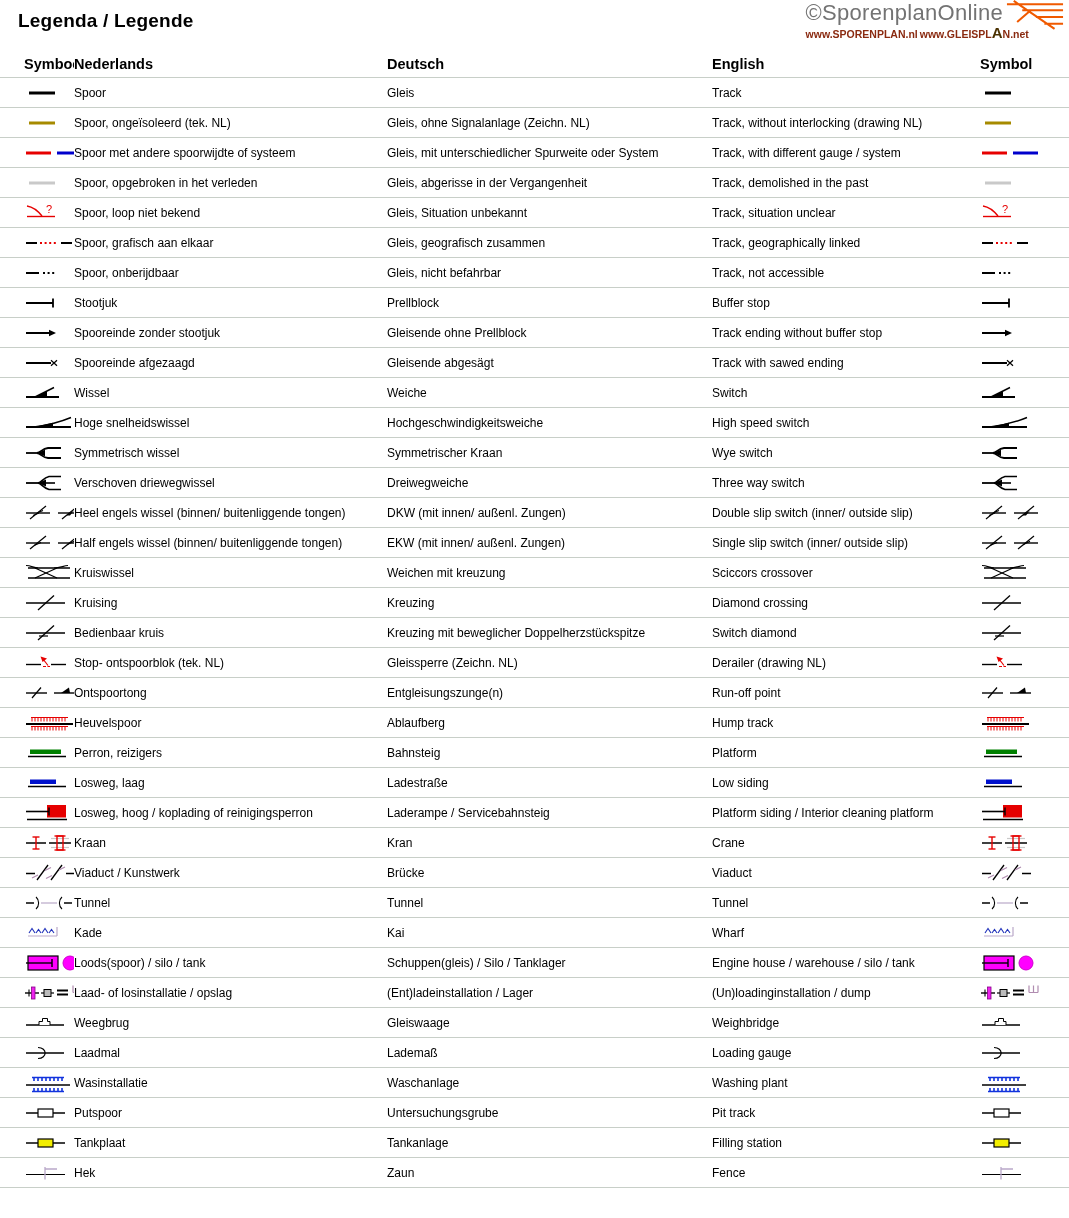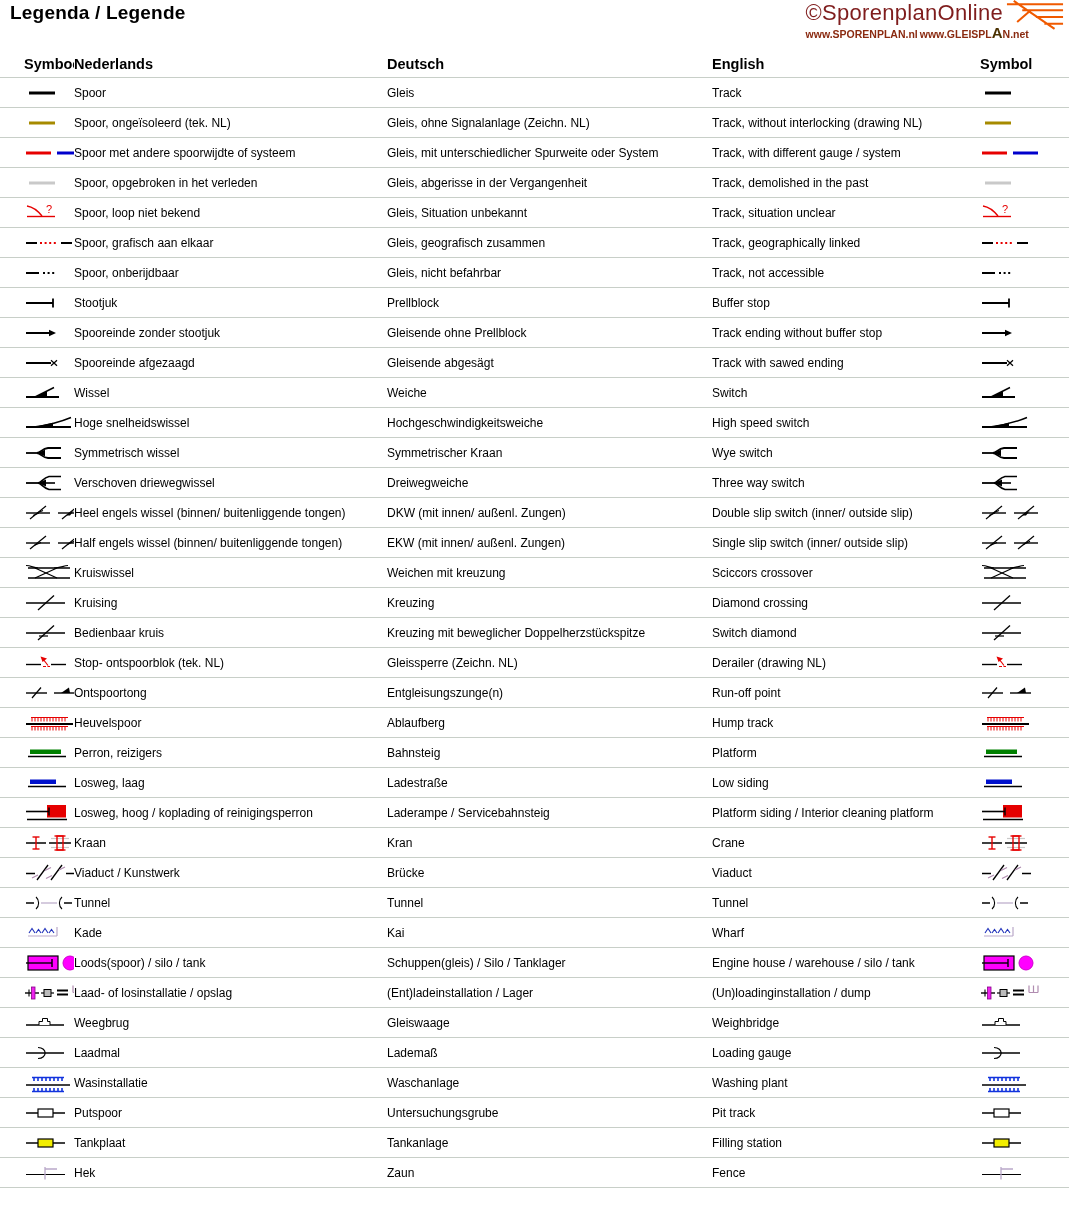--- a/index.html
+++ b/index.html
@@ -1,21 +1,21 @@
 <!DOCTYPE html>
 <html><head>
 <meta charset="utf-8">
 <style>
   html,body{margin:0;padding:0;background:#fff;}
   .page{position:relative;width:1069px;height:1218px;background:#fff;
         font-family:"Liberation Sans",sans-serif;color:#000;overflow:hidden;}
-  .title{position:absolute;left:10px;top:2px;margin:0;font-size:19px;font-weight:bold;letter-spacing:.2px;}
+  .title{position:absolute;left:10px;top:2px;margin:8px;font-size:19px;font-weight:bold;letter-spacing:.2px;}
   .logo{position:absolute;right:4px;top:0;text-align:right;}
   .logo-row{display:flex;align-items:flex-start;justify-content:flex-end;}
-  .logo-text{color:#7f1d1d;font-size:22px;line-height:26px;letter-spacing:.3px;}
+  .logo-text{color:#737373;font-size:22px;line-height:26px;letter-spacing:.3px;}
   .logo-glyph{width:60px;height:34px;margin-left:2px;}
   .logo-urls{display:flex;gap:2px;justify-content:flex-start;margin-top:-6px;padding-right:2px;
              font-size:10.5px;font-weight:bold;color:#8a2a10;}
   .bigA{font-size:15px;color:#4a3000;line-height:10px;}
   .table{position:absolute;left:0;top:50px;width:1069px;}
   .thead{display:flex;align-items:center;height:27px;border-bottom:1px solid #c8cfc8;
          font-weight:bold;font-size:14.5px;}
   .row{display:flex;align-items:center;height:29px;border-bottom:1px solid #c8cfc8;font-size:12px;}
   .c{flex-shrink:0;white-space:nowrap;overflow:hidden;}
   .sym{width:74px;padding-left:24px;box-sizing:border-box;}

